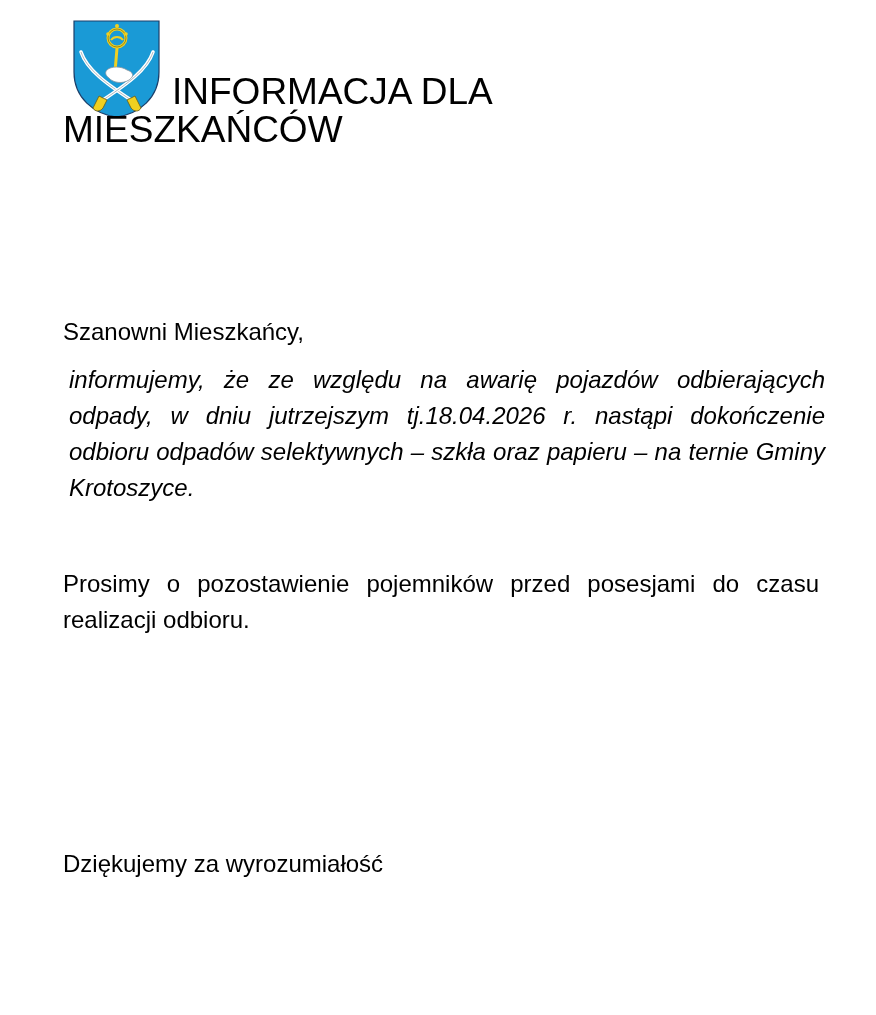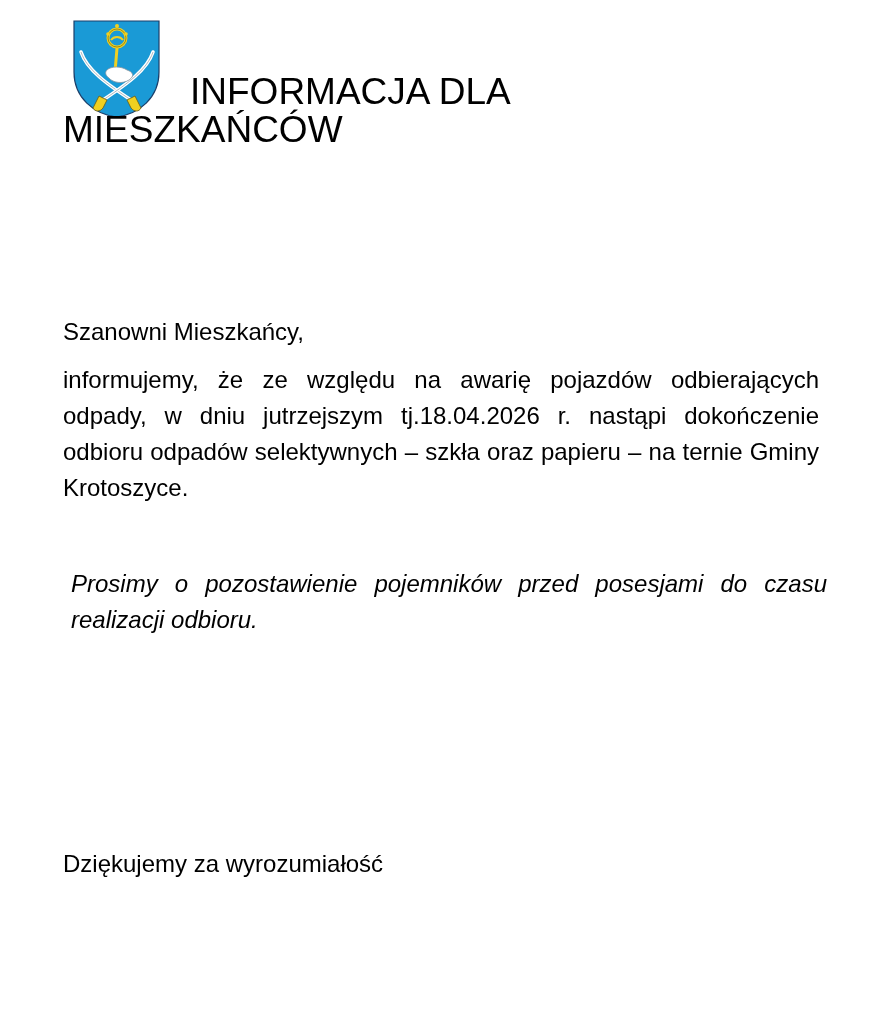--- a/index.html
+++ b/index.html
@@ -34,52 +34,51 @@
       left: 10px;
       top: 0;
       width: 87px;
       height: 98px;
     }
     .title-line1 {
       position: absolute;
       left: 109px;
       top: 45px;
       white-space: nowrap;
-      margin-left: 18px;
     }
     .title-line2 {
       position: absolute;
       left: 0;
       top: 83px;
       white-space: nowrap;
     }
     .body-text {
       font-size: 24px;
       line-height: 36px;
     }
     .greeting {
       position: absolute;
       left: 0;
       top: 314px;
       white-space: nowrap;
     }
     .para1 {
       position: absolute;
-      left: 0;
+      left: 6px;
       top: 362px;
       width: 756px;
       text-align: justify;
+      font-style: italic;
     }
     .para2 {
       position: absolute;
-      left: 8px;
+      left: 0;
       top: 566px;
       width: 756px;
       text-align: justify;
-      font-style: italic;
     }
     .thanks {
       position: absolute;
       left: 0;
       top: 846px;
       white-space: nowrap;
       text-align: center;
     }
   </style>
 </head>

